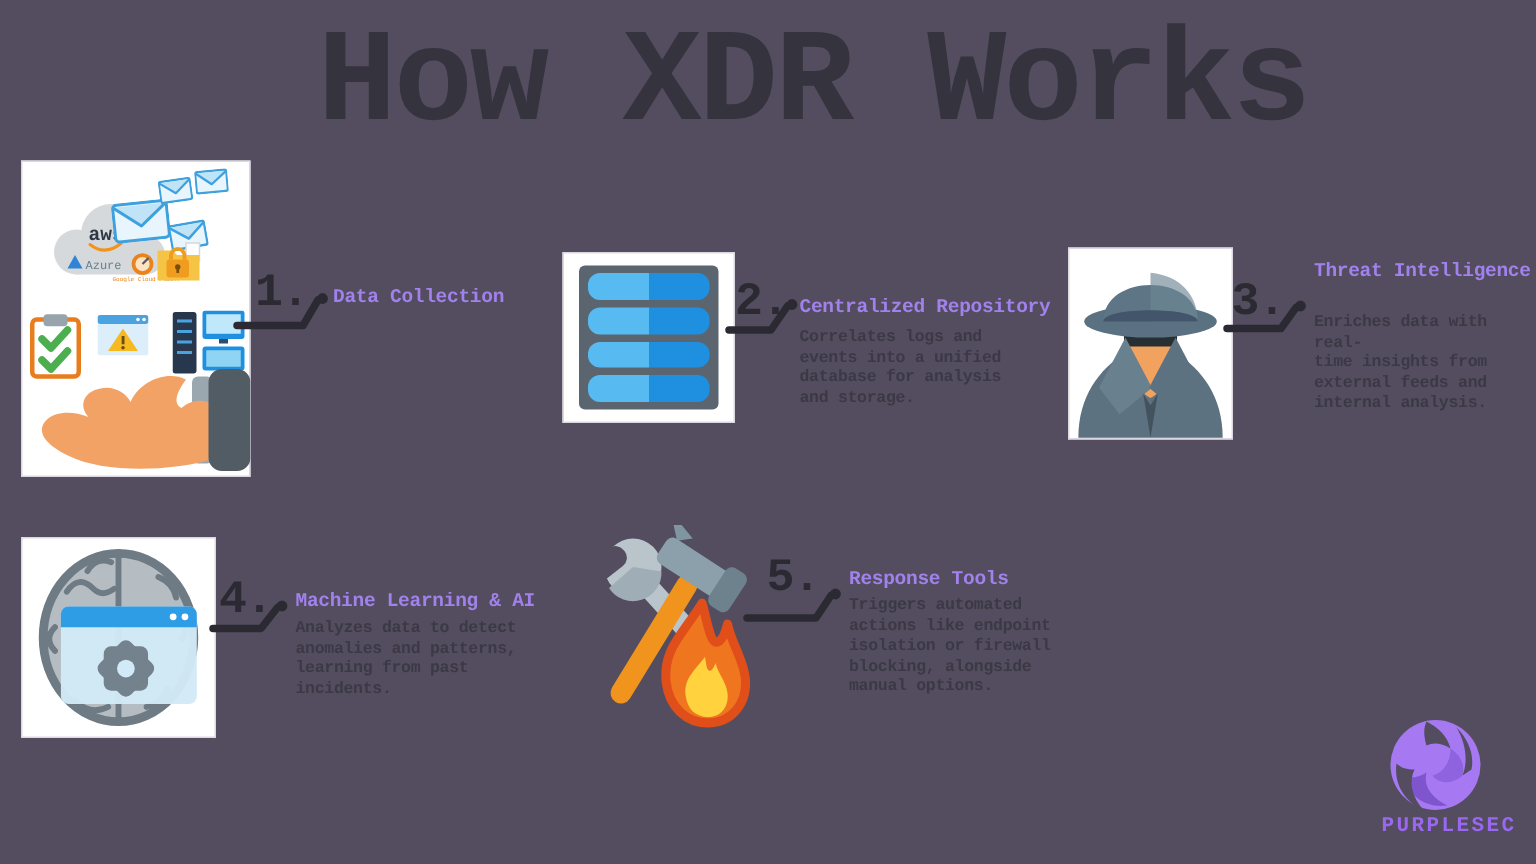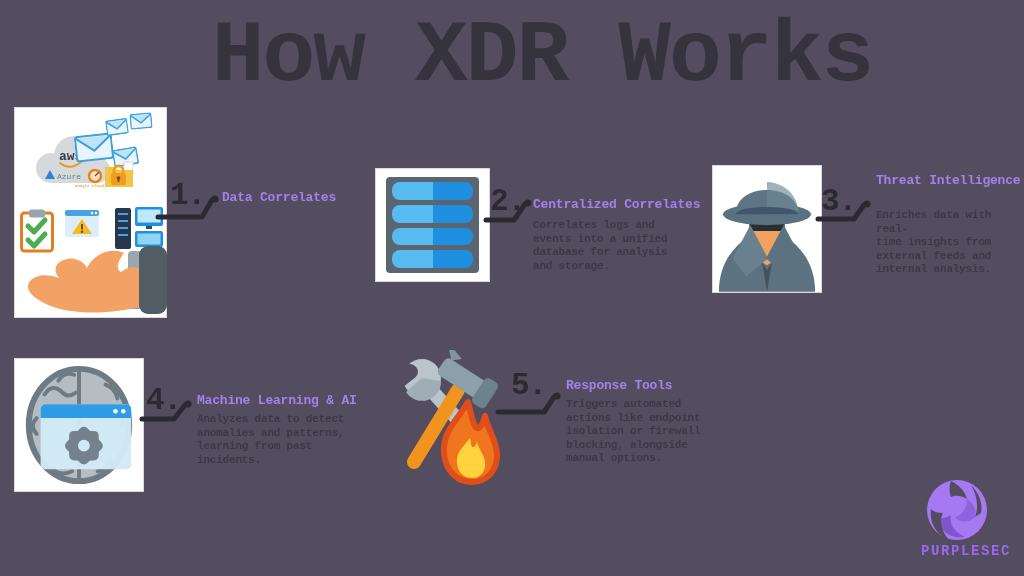--- a/index.html
+++ b/index.html
@@ -116,38 +116,38 @@
       <rect x="112" y="7" width="14" height="58" rx="4" fill="#9aa7af"></rect>
       <path d="M126,62 C96,71 52,71 30,60 C13,52 8,43 15,36 C21,30 33,30 43,34 C36,26 40,17 51,15 C60,13 68,18 71,24 C78,9 96,3 108,9 C102,17 99,25 105,28 C112,22 120,22 127,26 Z" fill="#f2a264"></path>
       <rect x="123" y="2" width="28" height="68" rx="9" fill="#525c64"></rect>
     </svg>
   </div>
   <svg class="connector" style="left:158px;top:193px;" width="70" height="32">
     <polyline points="0,24 44,24 54,7"></polyline>
       <circle cx="57" cy="6" r="3.6"></circle>
   </svg>
   <div class="num" style="left:170px;top:178px;">1.</div>
-  <div class="heading" style="left:222px;top:190px;">Data Correlates</div>
+  <div class="heading" style="left:222px;top:190px;">Data Collection</div>
 
   <div class="card" style="left:375px;top:168px;width:115px;height:114px;">
     <div class="db-wrap">
       <div class="db-rows">
         <div class="db-row"></div>
           <div class="db-row"></div>
           <div class="db-row"></div>
           <div class="db-row"></div>
       </div>
     </div>
   </div>
   <svg class="connector" style="left:486px;top:196px;" width="55" height="32">
     <polyline points="0,24 28,24 39,8"></polyline>
       <circle cx="42" cy="7" r="3.6"></circle>
   </svg>
   <div class="num" style="left:490px;top:184px;">2.</div>
-  <div class="heading" style="left:533px;top:197px;">Centralized Correlates</div>
+  <div class="heading" style="left:533px;top:197px;">Centralized Repository</div>
   <div class="body" style="left:533px;top:219px;width:150px;">Correlates logs and
 events into a unified
 database for analysis
 and storage.</div>
 
   <div class="card" style="left:712px;top:165px;width:110px;height:128px;">
     <svg class="abs" style="left:0;top:0;" width="108" height="126" viewBox="0 0 110 128">
       <path d="M6,128 C6,100 20,82 38,70 L72,70 C90,82 104,100 104,128 Z" fill="#5d7280"></path>
       <path d="M38,48 L72,48 L72,66 C72,84 63,97 55,101 C47,97 38,84 38,66 Z" fill="#f2a25f"></path>
       <rect x="37" y="55" width="36" height="11" rx="2" fill="#272f33"></rect>

